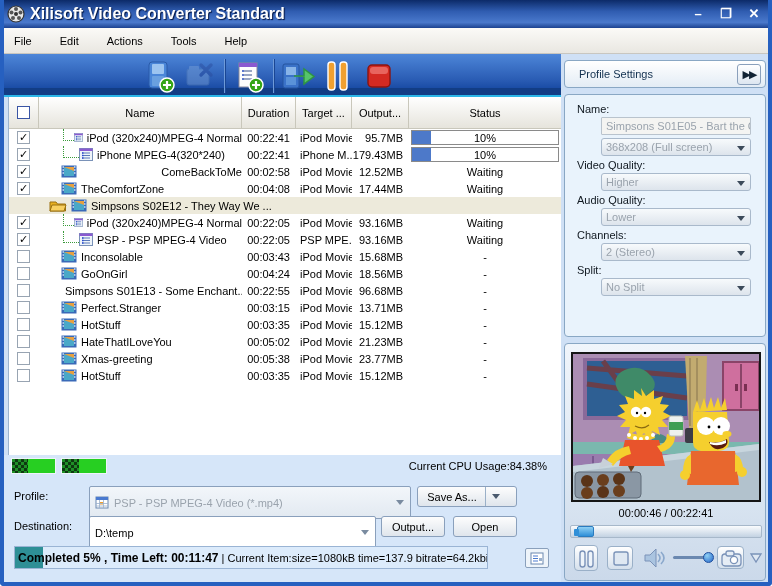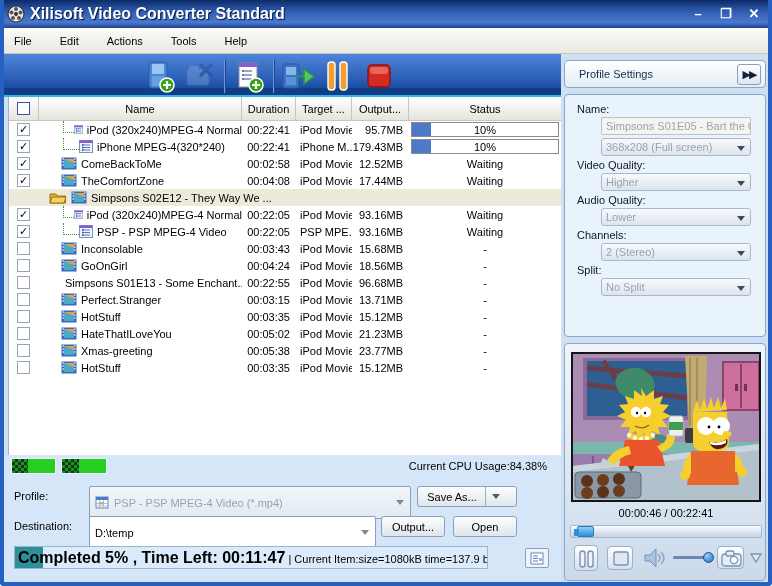--- a/index.html
+++ b/index.html
@@ -74,21 +74,21 @@
   #seek-handle { position:absolute; top:0px; width:17px; height:11px; border-radius:2px;
     background:linear-gradient(180deg,#8fd0f4,#2f8fd8); border:1px solid #2a7bbf; }
   #seek-handle:before { content:""; position:absolute; left:-4px; top:2px; width:5px; height:7px;
     background:#2f8fd8; border-radius:1px; }
   #pv-controls { position:absolute; left:0; top:199px; width:202px; height:32px; }
   .pvbtn { position:absolute; border:1px solid #9ab0c8; border-radius:4px;
     background:linear-gradient(180deg,#ffffff,#d5e0ec); }
   
   #list { position:absolute; left:4px; top:97px; width:553px; height:358px; background:#fff;
     border-left:1px solid #9cb4ce; font-size:11px; }
-  #list-header { display:flex; height:24px;
+  #list-header { display:flex; height:32px;
     background:linear-gradient(180deg,#ffffff,#e6e4dc); border-bottom:1px solid #c9c7bb; }
   .hc { display:flex; align-items:center; justify-content:center; border-right:1px solid #c9c7bb;
     color:#000; overflow:hidden; white-space:nowrap; }
   .c-check{width:30px;} .c-name{width:203px;} .c-dur{width:54px;} .c-tgt{width:56px;}
   .c-out{width:57px;} .c-status{flex:1;}
   #hdr-check { width:13px; height:13px; border:1px solid #3a55a5; background:#fff; }
   .row { display:flex; height:17px; align-items:center; white-space:nowrap; }
   .row.group { background:#edeadb; }
   .cell { overflow:hidden; height:17px; display:flex; align-items:center; }
   .cell.r { justify-content:flex-end; padding-right:6px; }
@@ -120,21 +120,21 @@
     background:linear-gradient(180deg,#fdfdfd,#dfe5ec); color:#000;
     display:flex; align-items:center; justify-content:center; font-size:11px; }
   .xbtn .dd-part { border-left:1px solid #9ab0c8; width:22px; height:100%;
     display:flex; align-items:center; justify-content:center; margin-left:8px; }
   .xbtn .dd-part:after { content:""; width:0; height:0; border-left:4px solid transparent;
     border-right:4px solid transparent; border-top:5px solid #4a5a6e; }
   #statusbar { position:absolute; left:10px; top:91px; width:474px; height:23px;
     background:#dcebfb; border:1px solid #9ab4d4; overflow:hidden; display:flex; align-items:center; }
   #status-fill { position:absolute; left:0; top:0; bottom:0; background:#2e8f96; }
   #status-text { position:relative; padding-left:3px; color:#000; white-space:nowrap; }
-  #status-text b { font-size:16px; }
+  #status-text b { font-size:12px; }
   #log-btn { position:absolute; left:521px; top:93px; width:24px; height:20px;
     border:1px solid #8aa0bc; border-radius:2px; background:#eef4fa;
     display:flex; align-items:center; justify-content:center; }
 </style>
 </head>
 <body>
 
 <div id="win">
 
   <div id="titlebar">
@@ -284,21 +284,21 @@
             <div class="pbar">
               <div class="fill" style="width:13%"></div>
               <span class="plabel">10%</span>
             </div>
           </div>
         </div>
         <div class="row item">
           <div class="cell c-check">
             <span class="cb">✓</span>
           </div>
-          <div class="cell c-name" style="padding-left:22px;">
+          <div class="cell c-name" style="padding-left:22px;justify-content:space-between;">
             <svg class="ficon" width="16" height="13" viewBox="0 0 16 13">
               <rect x="0.5" y="0.5" width="15" height="12" fill="#3a6ab8"></rect>
               <rect x="3" y="2" width="10" height="9" fill="#e8a040"></rect>
               <path d="M3 2 l10 4 v5 h-10 z" fill="#4aa8c8"></path>
               <path d="M1.5 2h1.5M1.5 5h1.5M1.5 8h1.5M13 2h1.5M13 5h1.5M13 8h1.5" stroke="#cfe0f5" stroke-width="1.4"></path>
             </svg>
             <span>ComeBackToMe</span>
           </div>
           <div class="cell c-dur r">
             <span>00:02:58</span>

